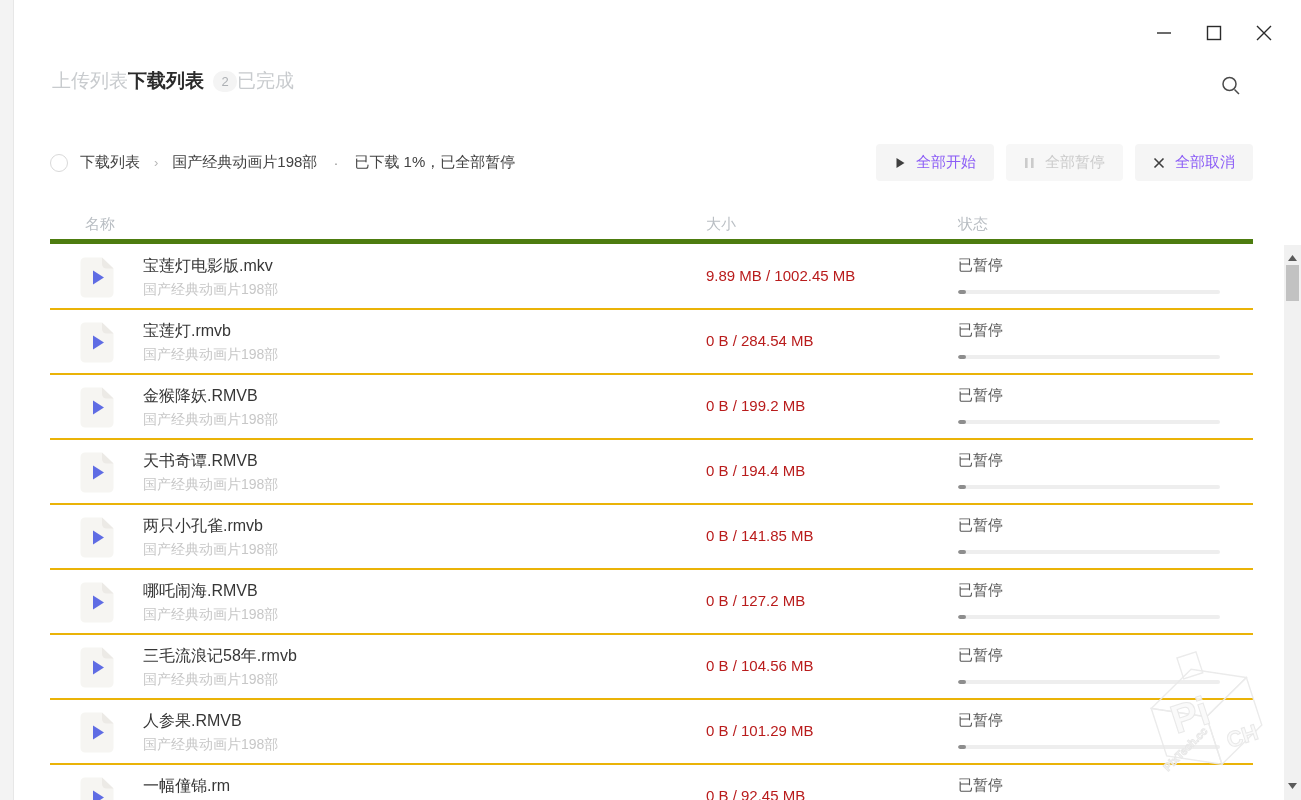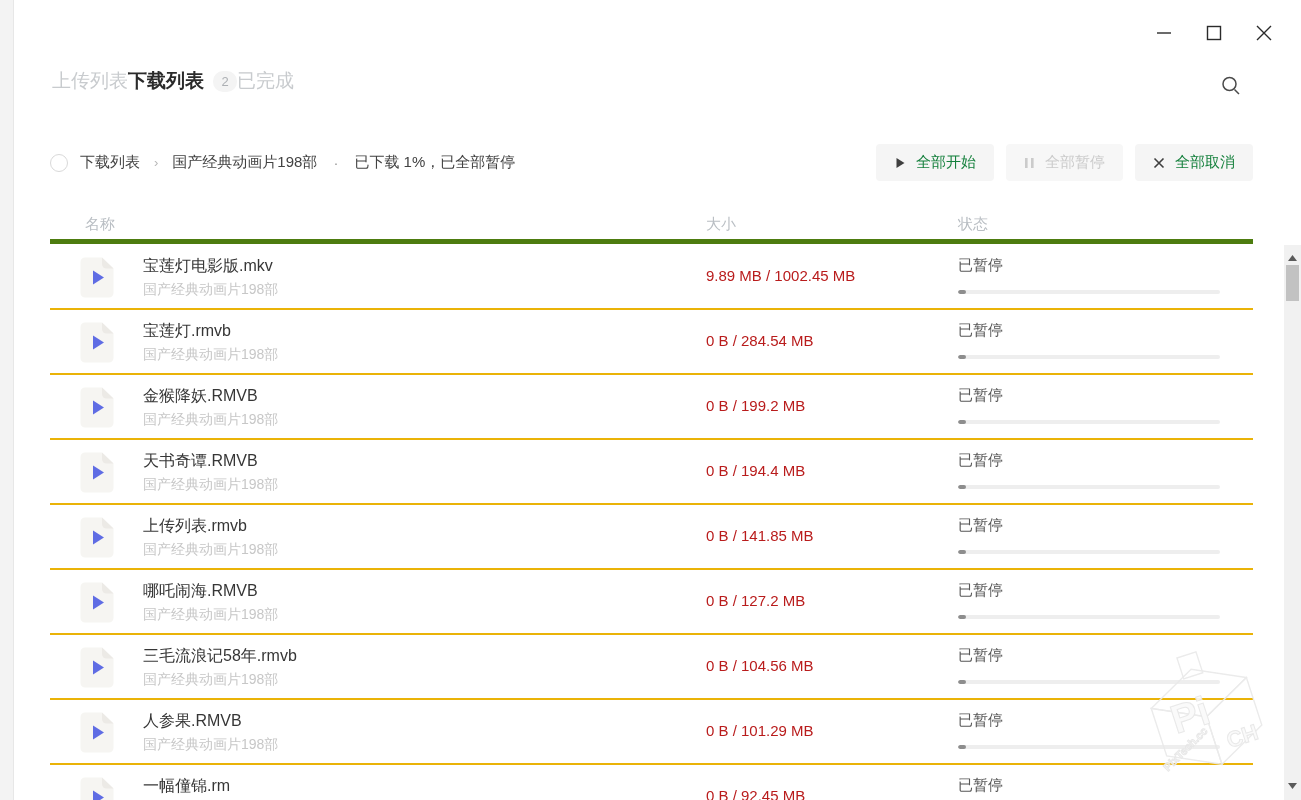--- a/index.html
+++ b/index.html
@@ -30,21 +30,21 @@
   .toolbar { position:absolute; top:144px; left:50px; width:1203px; height:37px;
     display:flex; align-items:center; justify-content:space-between; }
   .crumb-area { display:flex; align-items:center; gap:12px; font-size:15px; color:#424242; }
   .select-circle { width:18px; height:18px; border-radius:50%; border:1.5px solid #d9d9d9;
     background:#fff; cursor:pointer; flex:none; }
   .crumb-sep { color:#b7b7b7; font-size:13px; padding:0 2px; }
   .crumb-dot { color:#9a9a9a; padding:0 4px; }
   .crumb-link { cursor:pointer; }
   .btn-group { display:flex; gap:12px; }
   .tool-btn { height:37px; padding:0 18px; background:#f5f5f5; border:none; border-radius:4px;
-    display:flex; align-items:center; gap:10px; font-size:15px; color:#15803d; cursor:pointer;
+    display:flex; align-items:center; gap:10px; font-size:15px; color:#8b5cf6; cursor:pointer;
     font-family:inherit; }
   .tool-btn.disabled { color:#cbcbcb; cursor:default; background:#f7f7f7; }
   .tool-btn svg { display:block; }
 
   
   .thead { position:absolute; top:205px; left:50px; width:1203px; height:39px;
     border-bottom:5px solid #4d7c0f; }
   .th { position:absolute; top:10px; font-size:15px; color:#b9bec3; }
   .th-name { left:35px; }
   .th-size { left:656px; }
@@ -218,21 +218,21 @@
         <div class="bar-fill" style="width: 3%;"></div>
       </div>
     </div>
 
     <div class="row">
       <svg class="file-icon" viewBox="0 0 34 41">
         <path d="M5 0.5 H22 L33.5 11.5 V36 a4.5 4.5 0 0 1 -4.5 4.5 H5 A4.5 4.5 0 0 1 0.5 36 V5 A4.5 4.5 0 0 1 5 0.5 Z" fill="#f6f5f2"></path>
         <path d="M22 0.5 L33.5 11.5 H26.5 A4.5 4.5 0 0 1 22 7 Z" fill="#eceae6"></path>
         <path d="M13 13.5 L24 20.5 L13 27.5 Z" fill="#5f6ce4"></path>
       </svg>
-      <div class="row-title">上传列表.rmvb</div>
+      <div class="row-title">两只小孔雀.rmvb</div>
       <div class="row-sub">国产经典动画片198部</div>
       <div class="row-size">0 B / 141.85 MB</div>
       <div class="row-status">已暂停</div>
       <div class="bar">
         <div class="bar-fill" style="width: 3%;"></div>
       </div>
     </div>
 
     <div class="row">
       <svg class="file-icon" viewBox="0 0 34 41">

